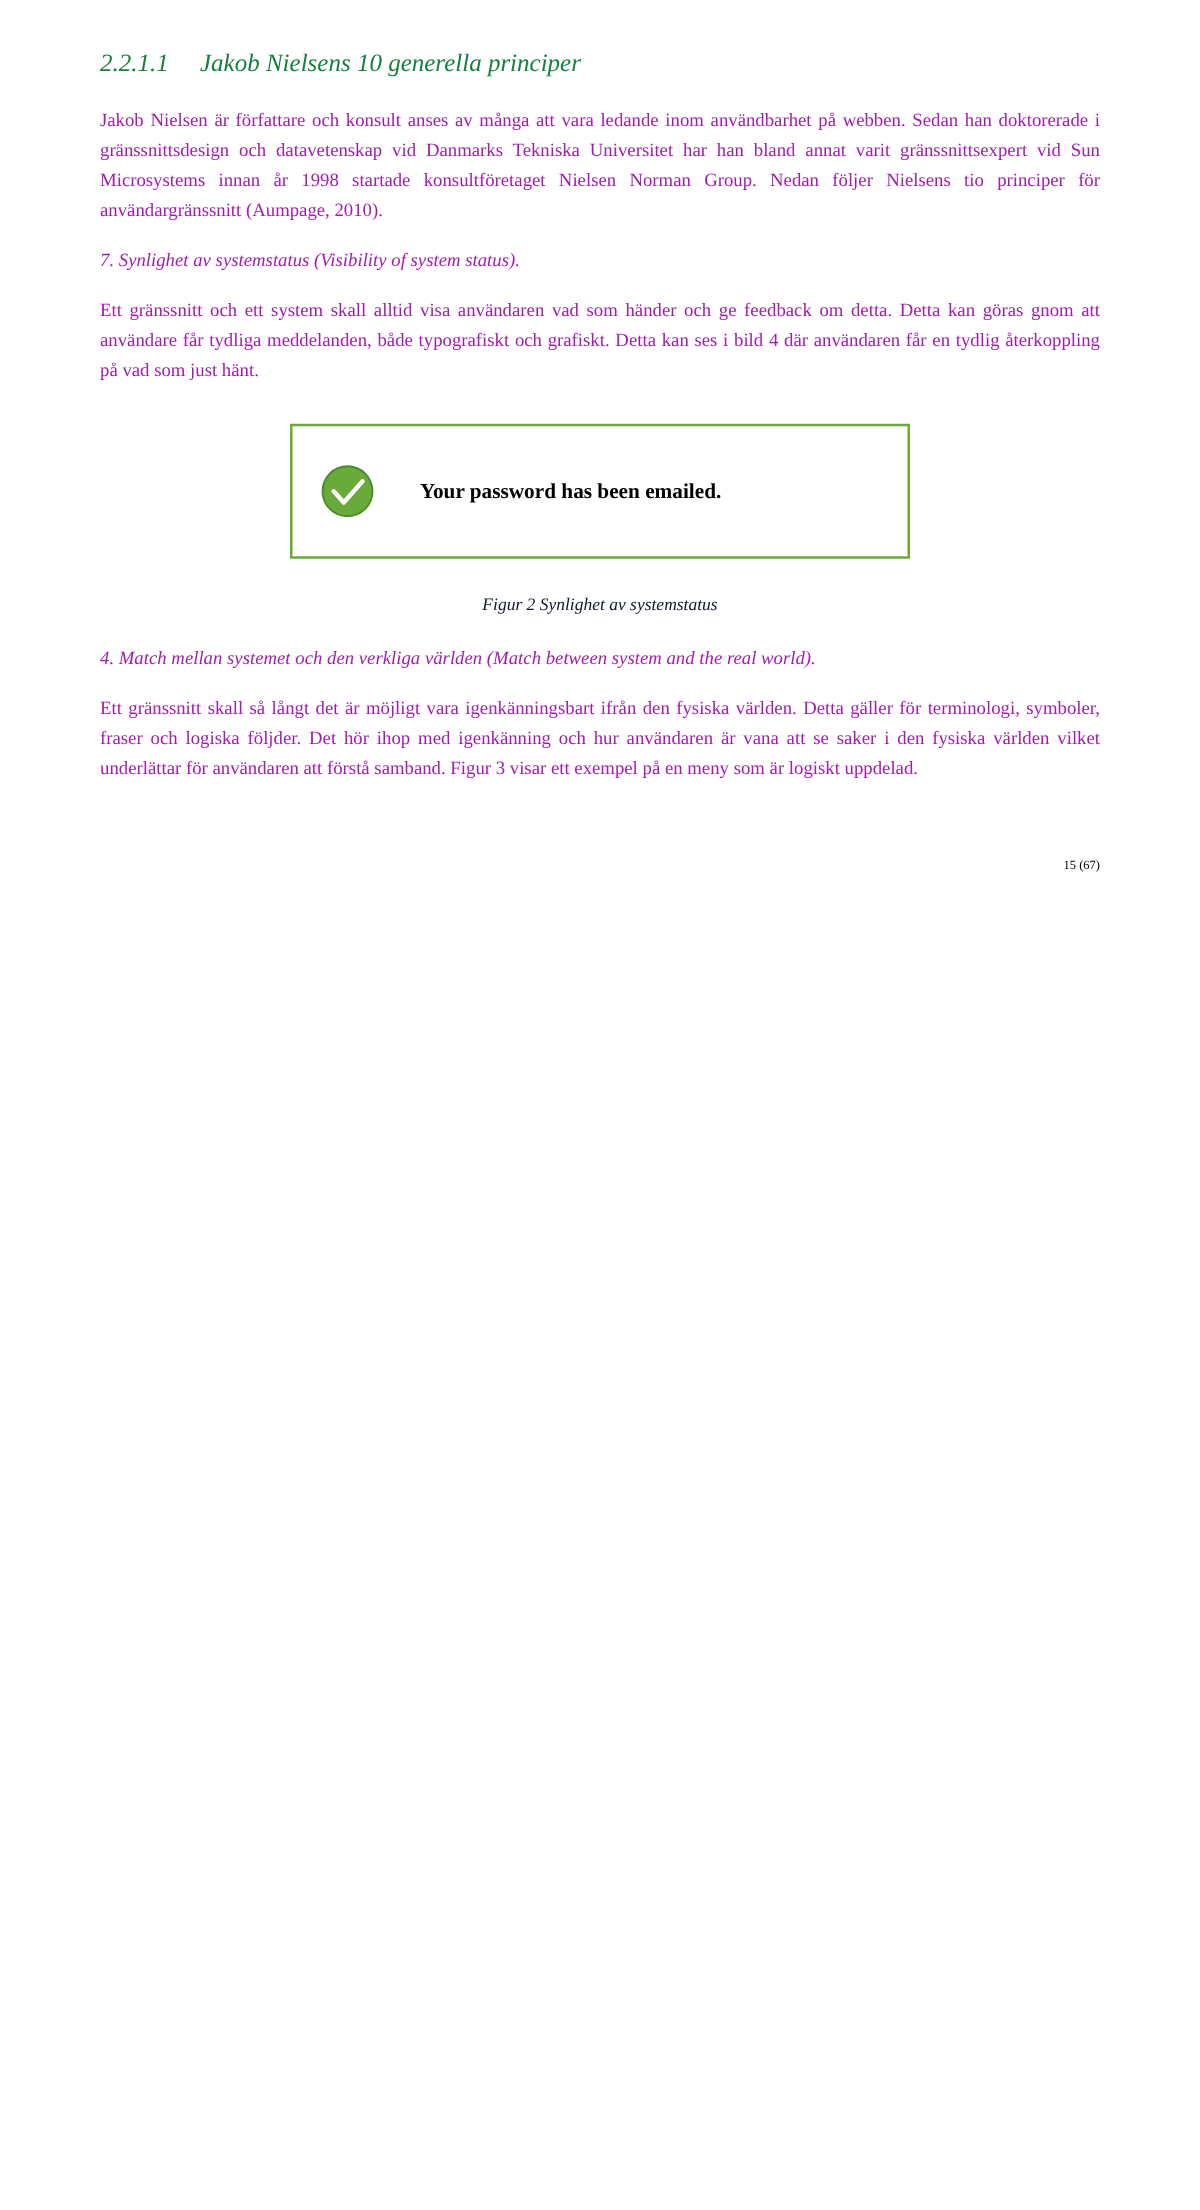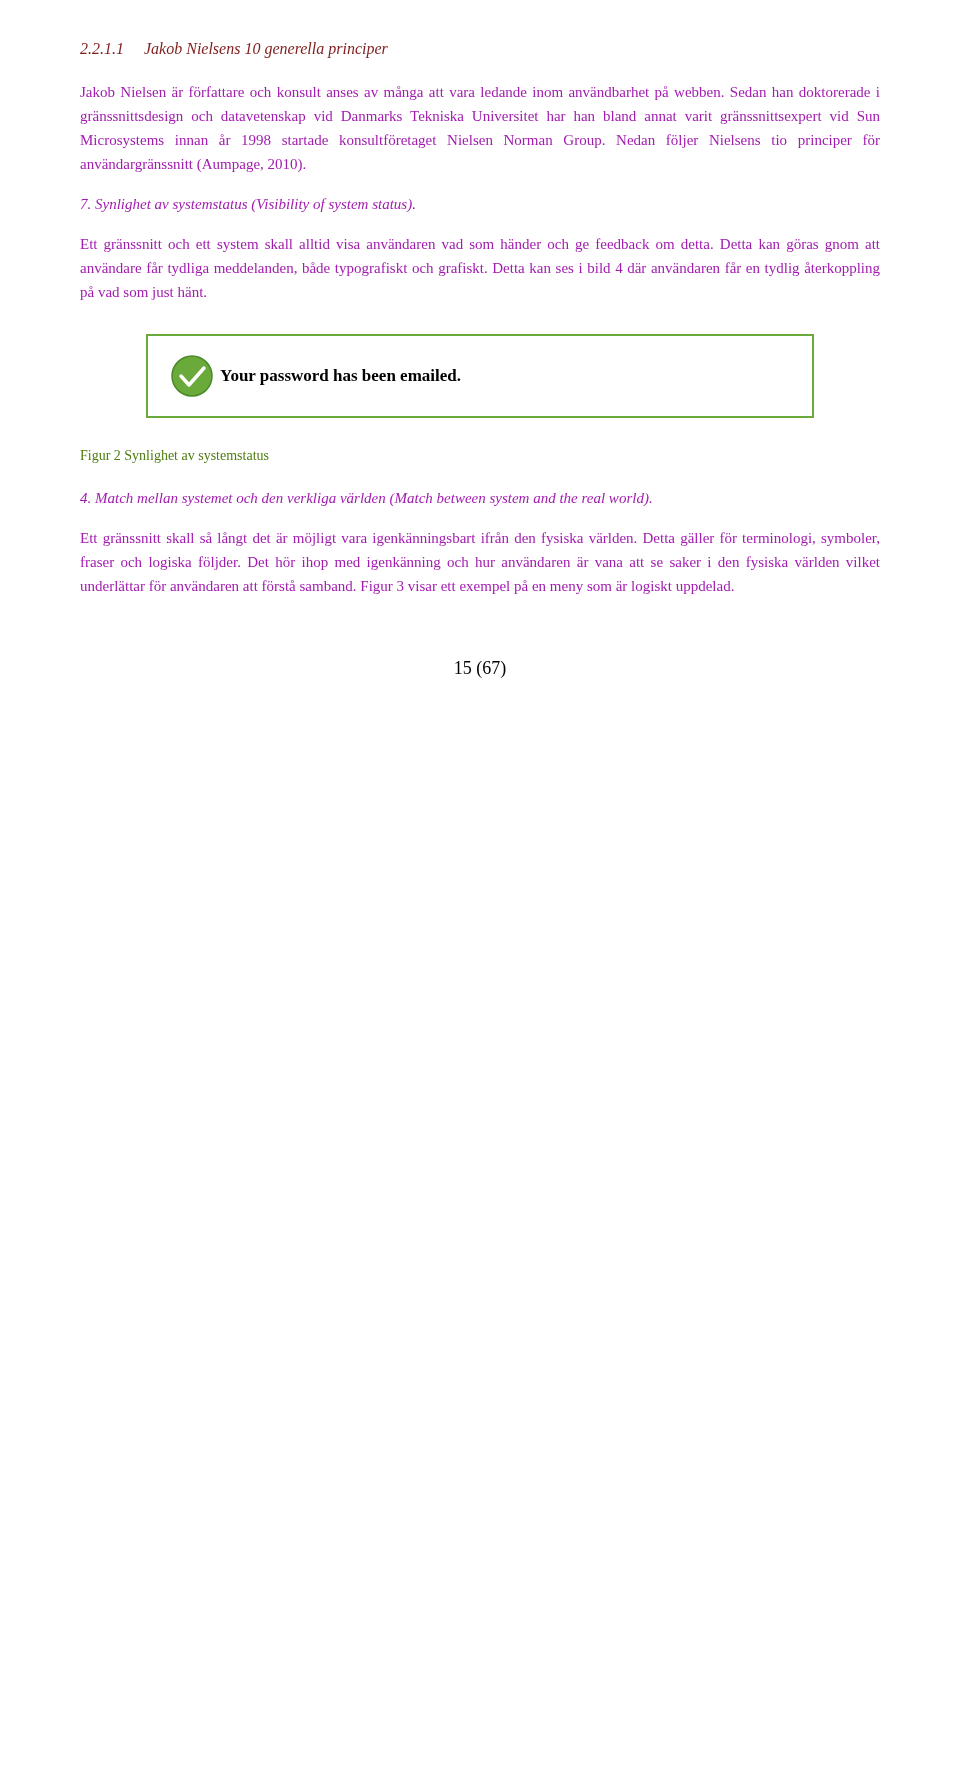--- a/index.html
+++ b/index.html
@@ -13,67 +13,69 @@
       font-family: "Times New Roman", Times, serif;
       font-size: 15px;
       color: #000000;
       width: 960px;
       min-height: 1768px;
       padding: 40px 80px 40px 80px;
     }
 
     .section-heading {
       font-style: italic;
-      font-size: 16px;
+      font-size: 20px;
       font-weight: normal;
       margin-bottom: 22px;
-      color: #7f1d1d;
+      color: #15803d;
     }
 
     .body-text {
       font-size: 15px;
       line-height: 1.6;
       text-align: justify;
       margin-bottom: 16px;
       color: #a21caf;
     }
 
     .figure-container {
       margin: 30px auto;
-      width: 668px;
+      width: 496px;
       border: 2.5px solid #6aaa3a;
       background: #ffffff;
-      padding: 18px 22px;
+      padding: 30px 22px;
       display: flex;
       align-items: center;
-      gap: 6px;
+      gap: 36px;
     }
 
     .figure-check-icon {
       width: 44px;
       height: 44px;
       flex-shrink: 0;
     }
 
     .figure-message {
       font-size: 17px;
       font-weight: bold;
       color: #000;
     }
 
     .figure-caption {
+      text-align: center;
+      font-style: italic;
       font-size: 14px;
-      color: #4d7c0f;
+      color: #0f172a;
       margin-bottom: 22px;
       margin-top: 8px;
     }
 
     .page-number {
-      text-align: center;
-      font-size: 18px;
+      text-align: right;
+      font-size: 10px;
       color: #000;
       margin-top: 60px;
     }
   </style>
 </head>
 <body>
 
 <h2 class="section-heading">
   <span>2.2.1.1</span>
   &nbsp;&nbsp;&nbsp;

